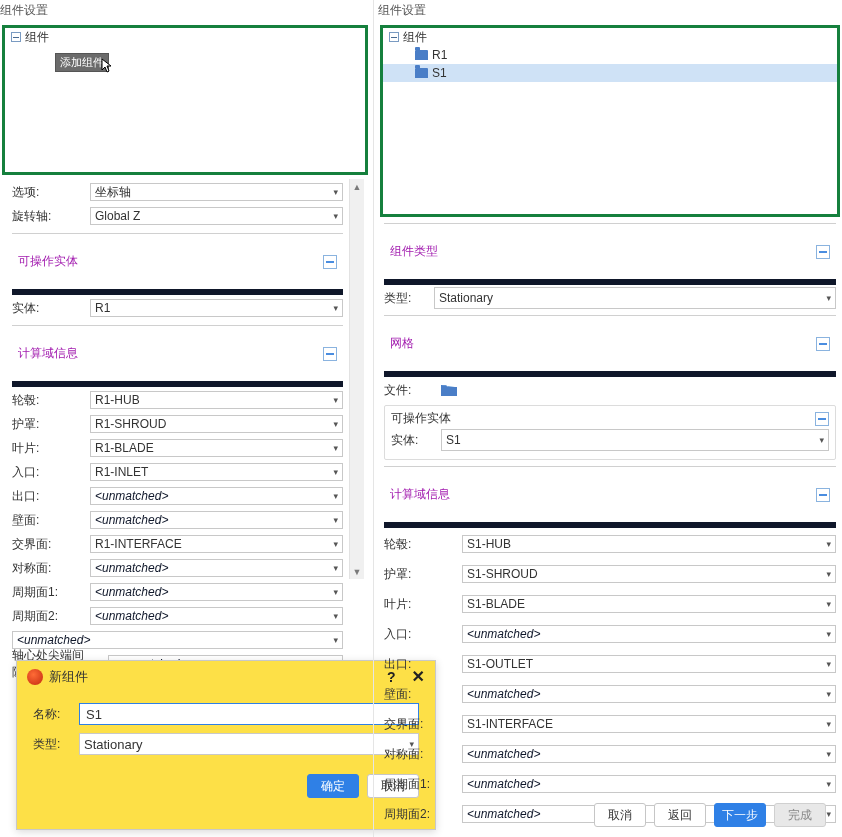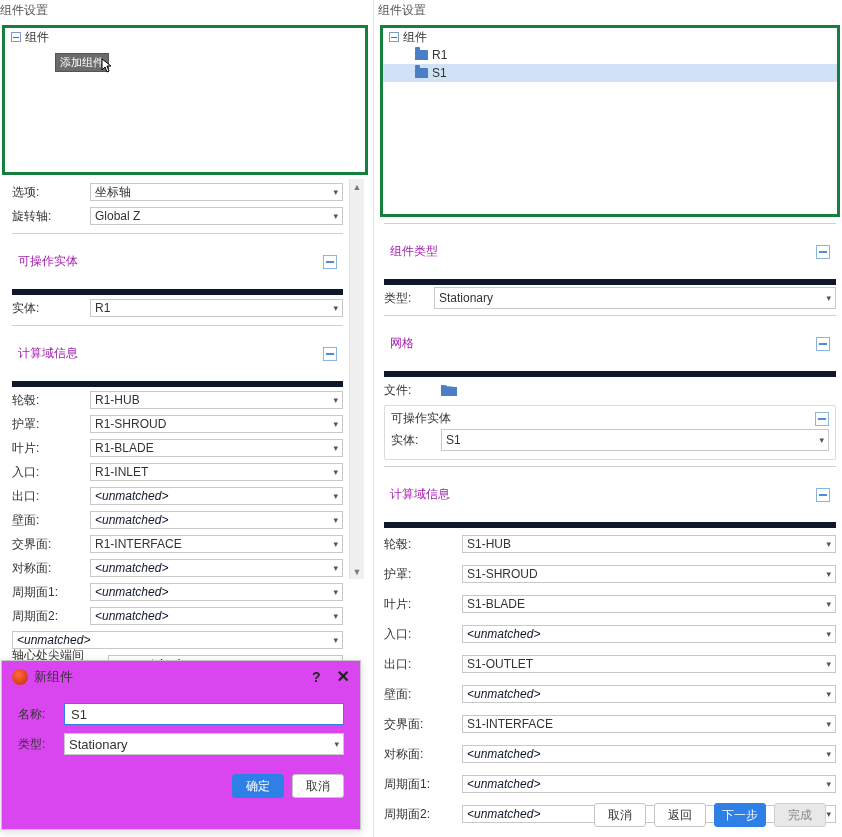--- a/index.html
+++ b/index.html
@@ -56,22 +56,22 @@
   }
   .collapse-btn { width: 14px; height: 14px; border: 1px solid #8ab3df; display: inline-flex; align-items: center; justify-content: center; }
   .collapse-btn::before { content: ""; width: 8px; height: 2px; background: #4a8de0; }
 
   .btn-row { display: flex; gap: 8px; justify-content: flex-end; padding: 6px 12px; }
   .btn { height: 24px; min-width: 52px; border: 1px solid #c6c6c6; background: #fff; border-radius: 3px; display: inline-flex; align-items: center; justify-content: center; padding: 0 0; color: #333; cursor: pointer; }
   .btn.primary { background: #2f80e6; color: #fff; border-color: #2f80e6; }
   .btn.disabled { background: #e8e8e8; color: #888; border-color: #d0d0d0; }
 
   .dialog {
-    position: absolute; left: 1px; top: 660px; width: 360px; height: 170px;
-    background: #d946ef; border: 1px solid #c8c8c8; box-shadow: 0 2px 8px rgba(0,0,0,0.15);
+    position: absolute; left: 16px; top: 660px; width: 420px; height: 170px;
+    background: #fde047; border: 1px solid #c8c8c8; box-shadow: 0 2px 8px rgba(0,0,0,0.15);
   }
   .dlg-head { display: flex; align-items: center; justify-content: space-between; padding: 6px 10px; }
   .dlg-title-wrap { display: flex; align-items: center; gap: 6px; }
   .dlg-icon { width: 16px; height: 16px; border-radius: 50%; background: radial-gradient(circle at 40% 35%, #ff6b36, #c32a0f); }
   .dlg-controls { display: flex; gap: 16px; align-items: center; }
   .dlg-q { font-size: 14px; font-weight: bold; color: #222; }
   .dlg-x { font-size: 16px; font-weight: bold; color: #222; }
   .dlg-body { padding: 6px 16px; }
   .dlg-body .form-row .lbl { width: 36px; }
   .dlg-body .text-input.focused { border-color: #2f80e6; }

